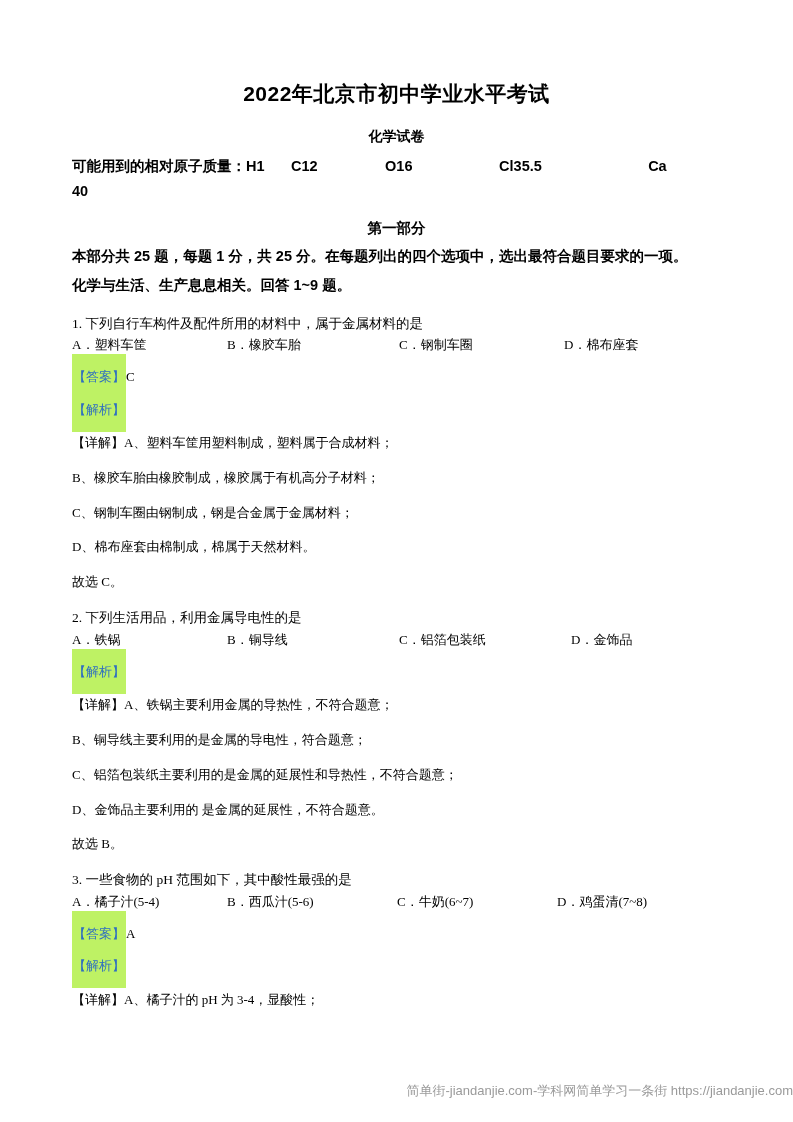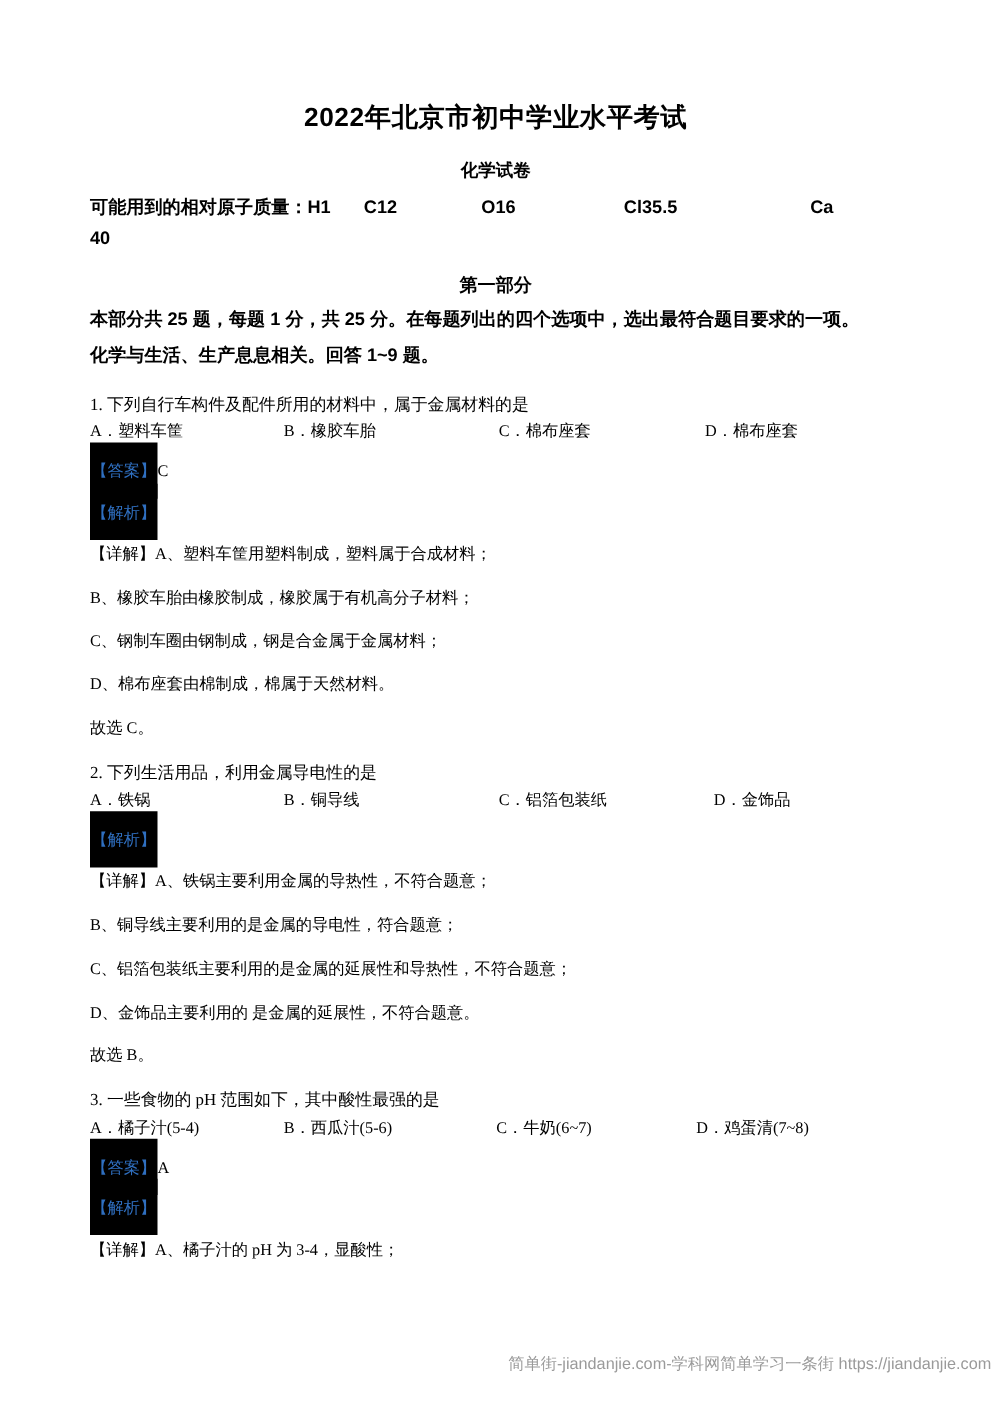--- a/index.html
+++ b/index.html
@@ -82,21 +82,21 @@
   .options .opt {
     white-space: nowrap;
   }
   .tag-line {
     margin-top: 13px;
     font-size: 13px;
     line-height: 1.5;
   }
   .tag {
     color: #2f6fc0;
-    background: #000000;
+    background: #bef264;
     padding: 15px 1px;
   }
   .tag-ans {
     color: #000;
   }
   .expl {
     font-size: 13px;
     margin-top: 14px;
     line-height: 1.6;
   }
@@ -129,21 +129,21 @@
   </div>
 
   <div class="sec-title">第一部分</div>
   <div class="instr">本部分共 25 题，每题 1 分，共 25 分。在每题列出的四个选项中，选出最符合题目要求的一项。</div>
   <div class="topic-line">化学与生活、生产息息相关。回答 1~9 题。</div>
 
   <div class="q-stem">1. 下列自行车构件及配件所用的材料中，属于金属材料的是</div>
   <div class="options">
     <span class="opt" style="width:155px">A．塑料车筐</span>
     <span class="opt" style="width:172px">B．橡胶车胎</span>
-    <span class="opt" style="width:165px">C．棉布座套</span>
+    <span class="opt" style="width:165px">C．钢制车圈</span>
     <span class="opt">D．棉布座套</span>
   </div>
   <div class="tag-line">
     <span class="tag">【答案】</span><span class="tag-ans">C</span>
   </div>
   <div class="tag-line">
     <span class="tag">【解析】</span>
   </div>
   <div class="expl">
     <span>【详解】</span><span>A、塑料车筐用塑料制成，塑料属于合成材料；</span>

